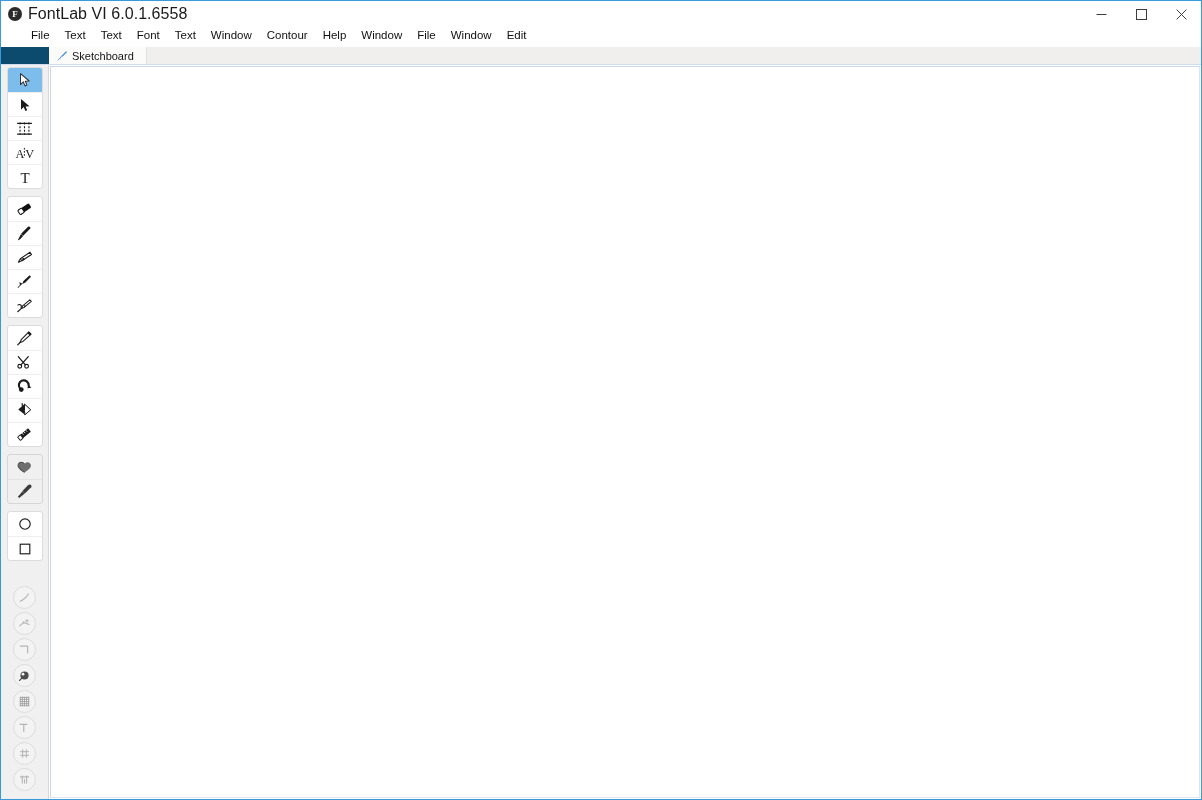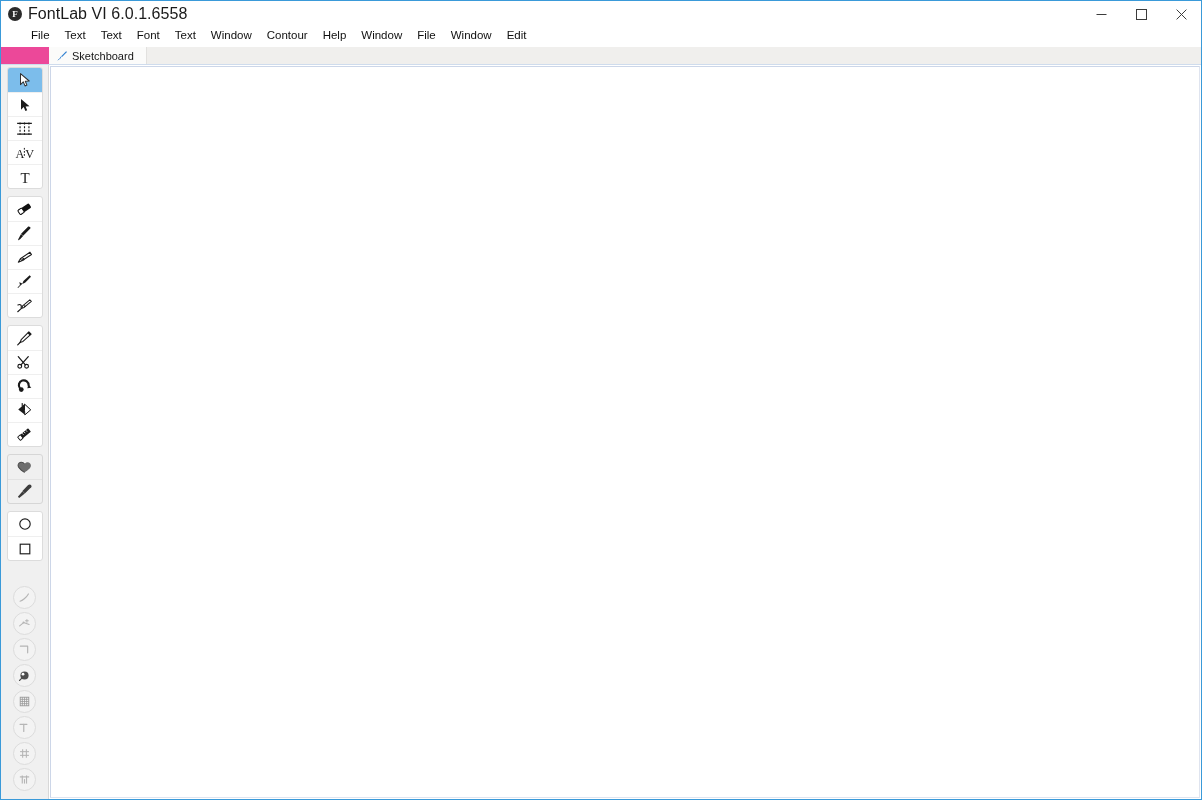--- a/index.html
+++ b/index.html
@@ -74,21 +74,21 @@
     font-size: 11.5px;
     color: #101010;
     padding: 2px 8px 2px 7px;
     white-space: nowrap;
     line-height: 14px;
   }
 
   
   .tabstrip {
     height: 18px;
-    background: #ec4899;
+    background: #0c4a6e;
     display: flex;
     align-items: stretch;
     padding-left: 48px;
     border-bottom: 1px solid #cfdced;
     position: relative;
   }
   .tab {
     display: flex;
     align-items: center;
     gap: 4px;

